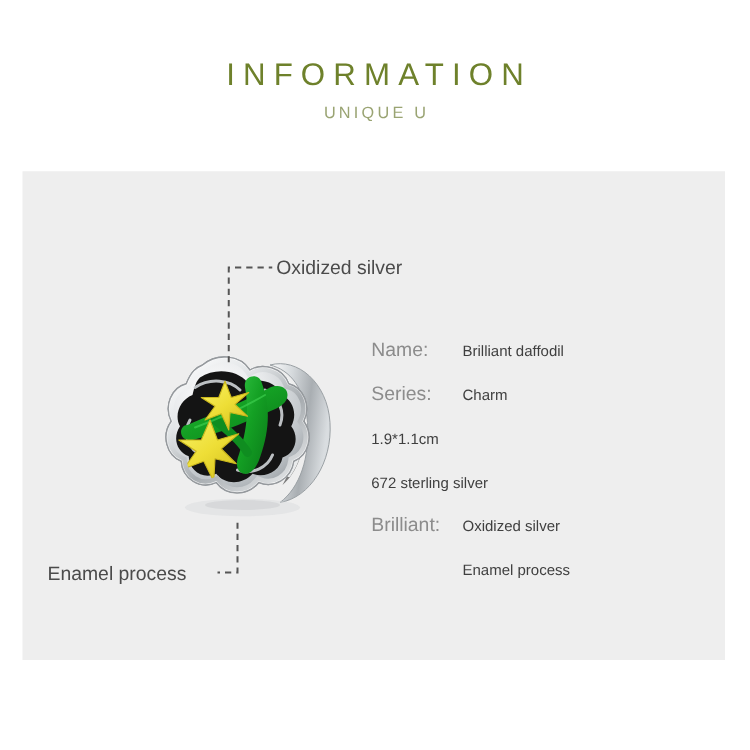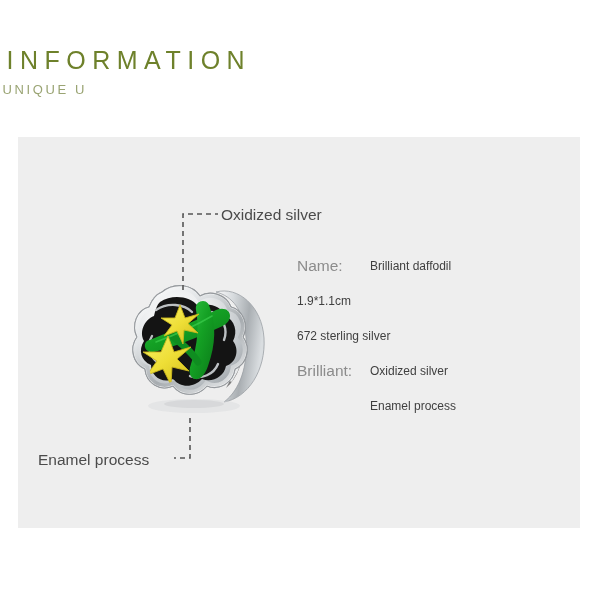--- a/index.html
+++ b/index.html
@@ -12,30 +12,31 @@
   }
   .page{position:relative;width:600px;height:600px;}
 
   
   .header{
     position:absolute;left:0;top:0;width:600px;height:137px;
     background:#ffffff;
   }
   .title{
     position:absolute;left:0;top:46px;width:600px;
+    text-align:center;
     color:#6e812b;
     font-size:25px;
     letter-spacing:6.5px;
     font-weight:400;
     text-indent:6.5px;
     line-height:28px;
   }
   .subtitle{
     position:absolute;left:0;top:82px;width:600px;
-    text-align:left;
+    text-align:center;
     color:#9aa473;
     font-size:13px;
     letter-spacing:2.6px;
     text-indent:2.6px;
     line-height:16px;
   }
 
   
   .panel{
     position:absolute;left:18px;top:137px;
@@ -63,21 +64,21 @@
     position:absolute;left:112px;top:280px;width:162px;height:150px;
   }
   .charm-svg{display:block;width:162px;height:150px;}
 
   
   .specs{
     position:absolute;left:297px;top:256px;width:260px;
   }
   .spec-row{
     position:relative;height:35px;
-    display:flex;align-items:flex-start;
+    display:flex;align-items:flex-end;
   }
   .spec-label{
     width:73px;flex:0 0 73px;
     color:#8c8c8c;
     font-size:15.5px;
     line-height:20px;
     white-space:nowrap;
   }
   .spec-value{
     color:#3f3f3f;
@@ -228,20 +229,24 @@
   </svg>
   <div class="anno-text" id="anno-bottom-text">Enamel process</div>
 
   <div class="specs">
 
     <div class="spec-row">
       <div class="spec-label">Name:</div>
       <div class="spec-value">Brilliant daffodil</div>
     </div>
 
+    <div class="spec-row">
+      <div class="spec-label">Series:</div>
+      <div class="spec-value">Charm</div>
+    </div>
 
     <div class="spec-row">
       <div class="spec-value">1.9*1.1cm</div>
     </div>
 
     <div class="spec-row">
       <div class="spec-value">672 sterling silver</div>
     </div>
 
     <div class="spec-row">

